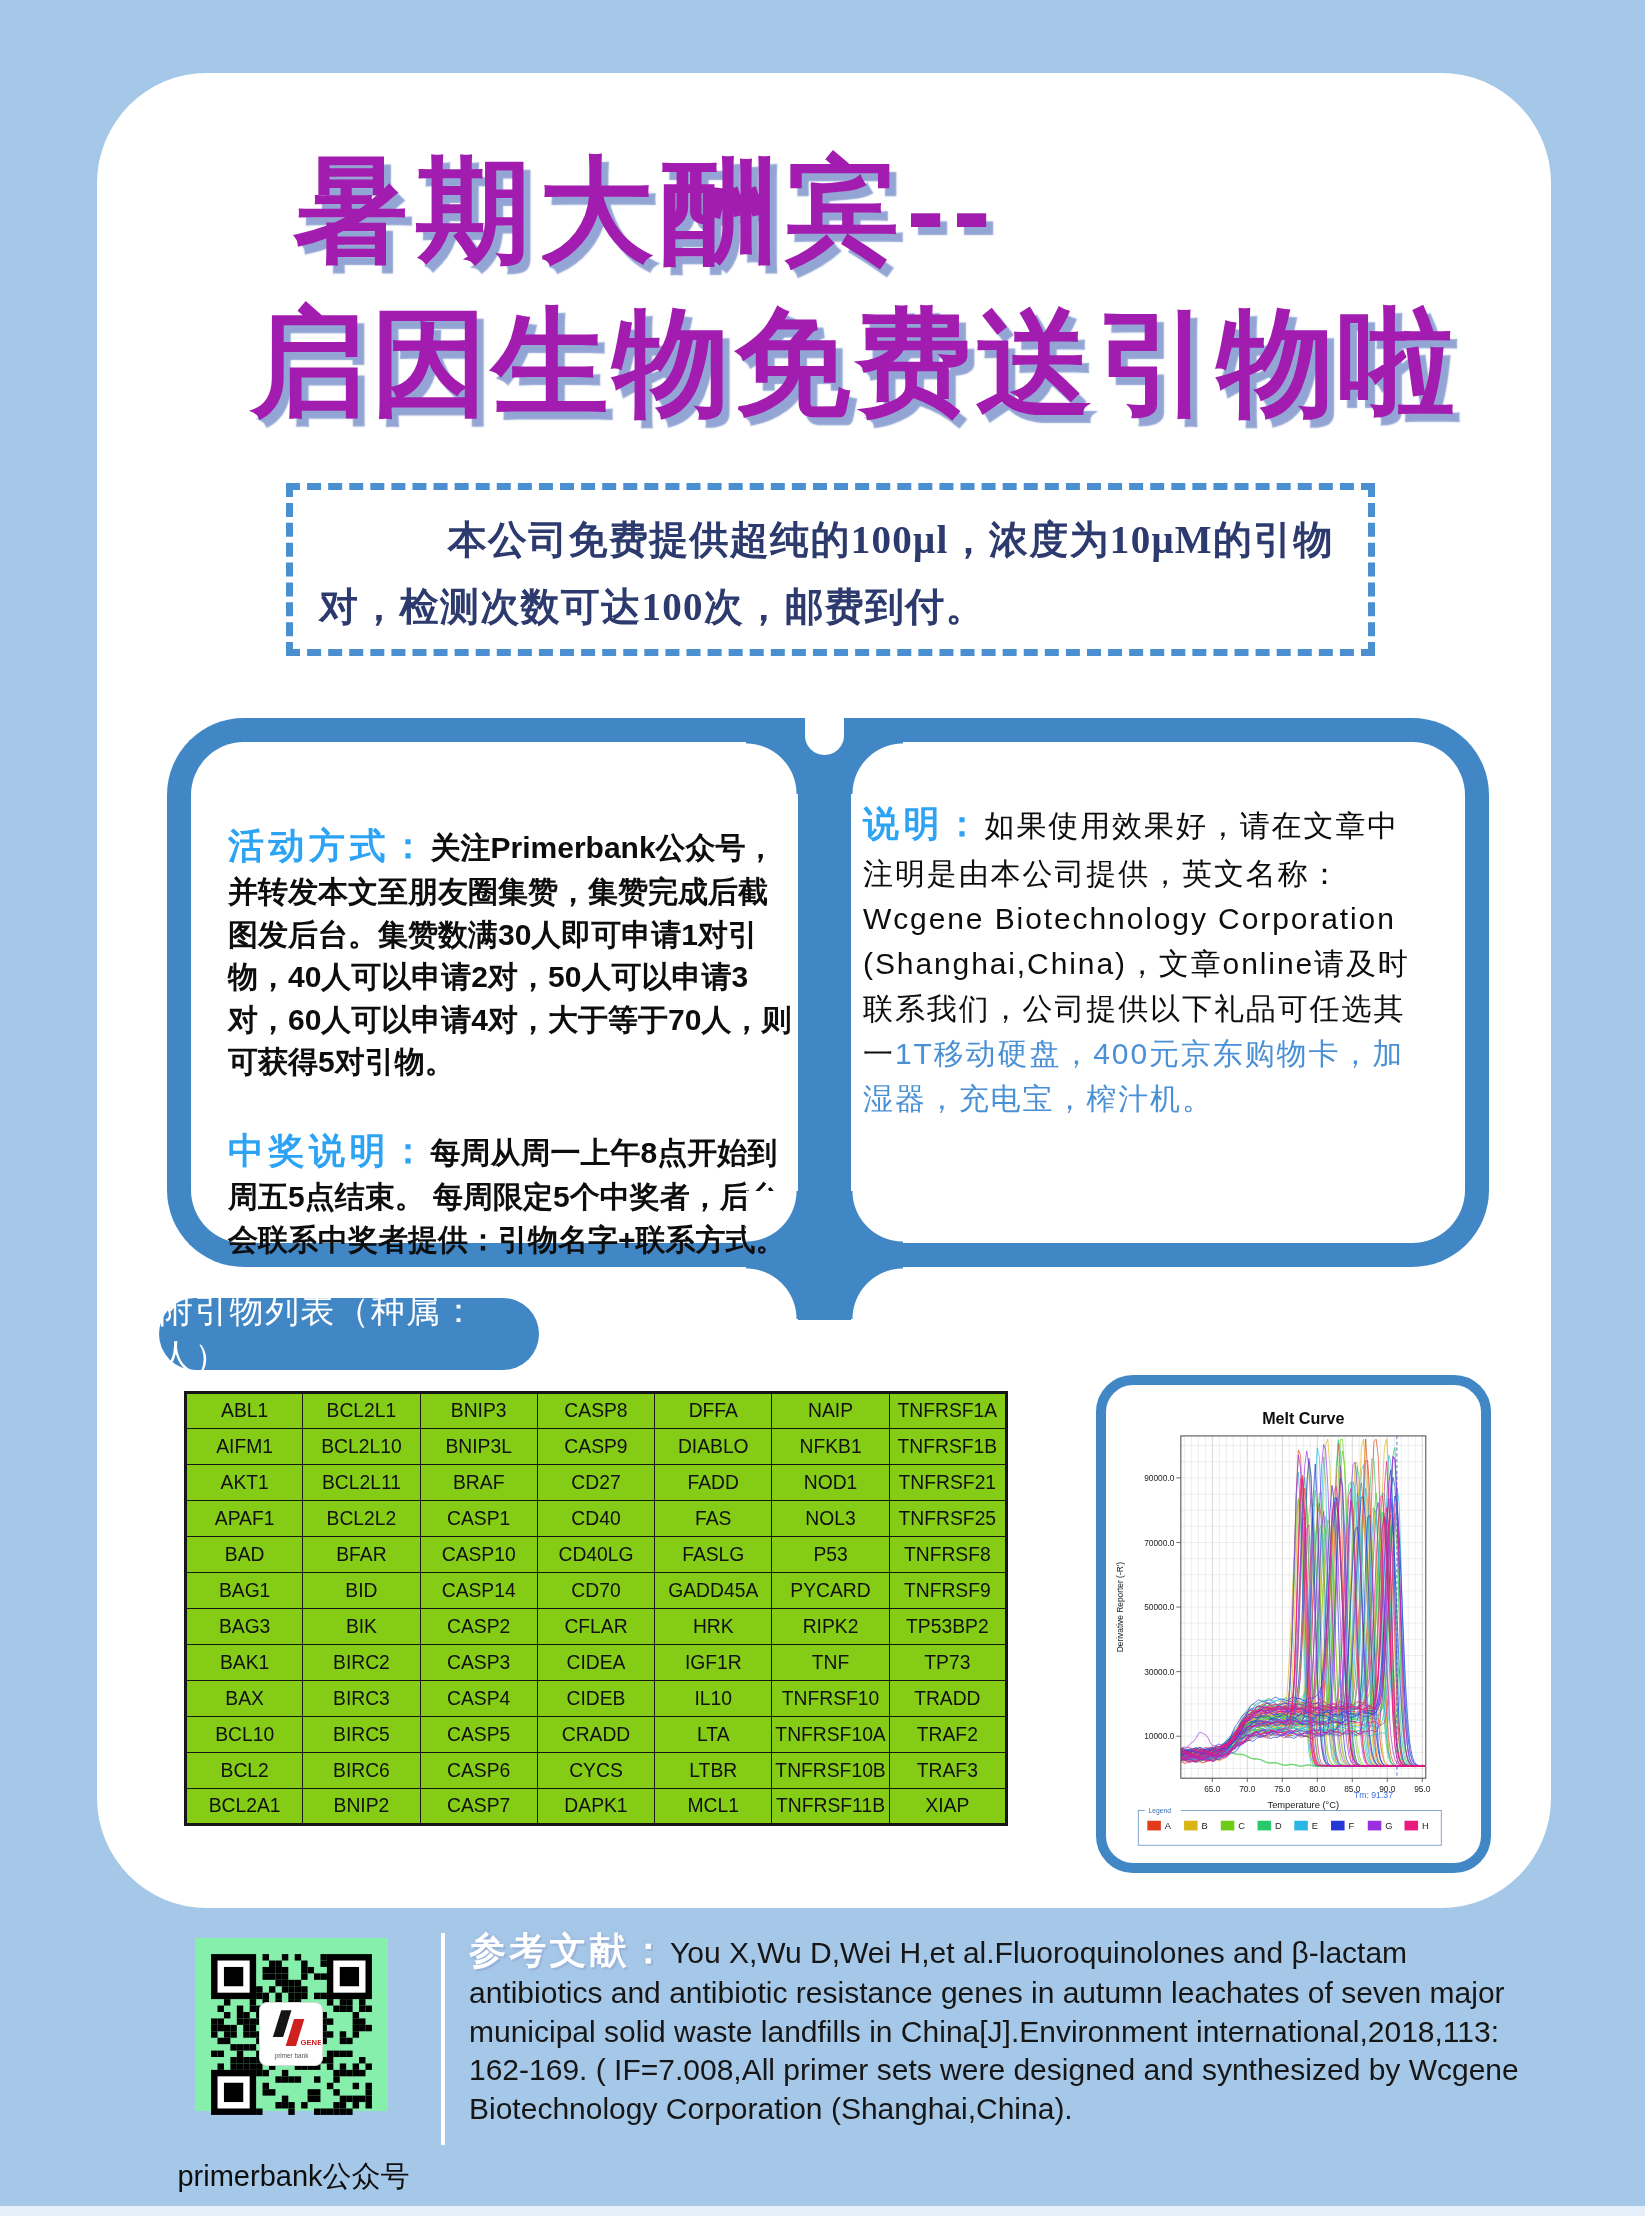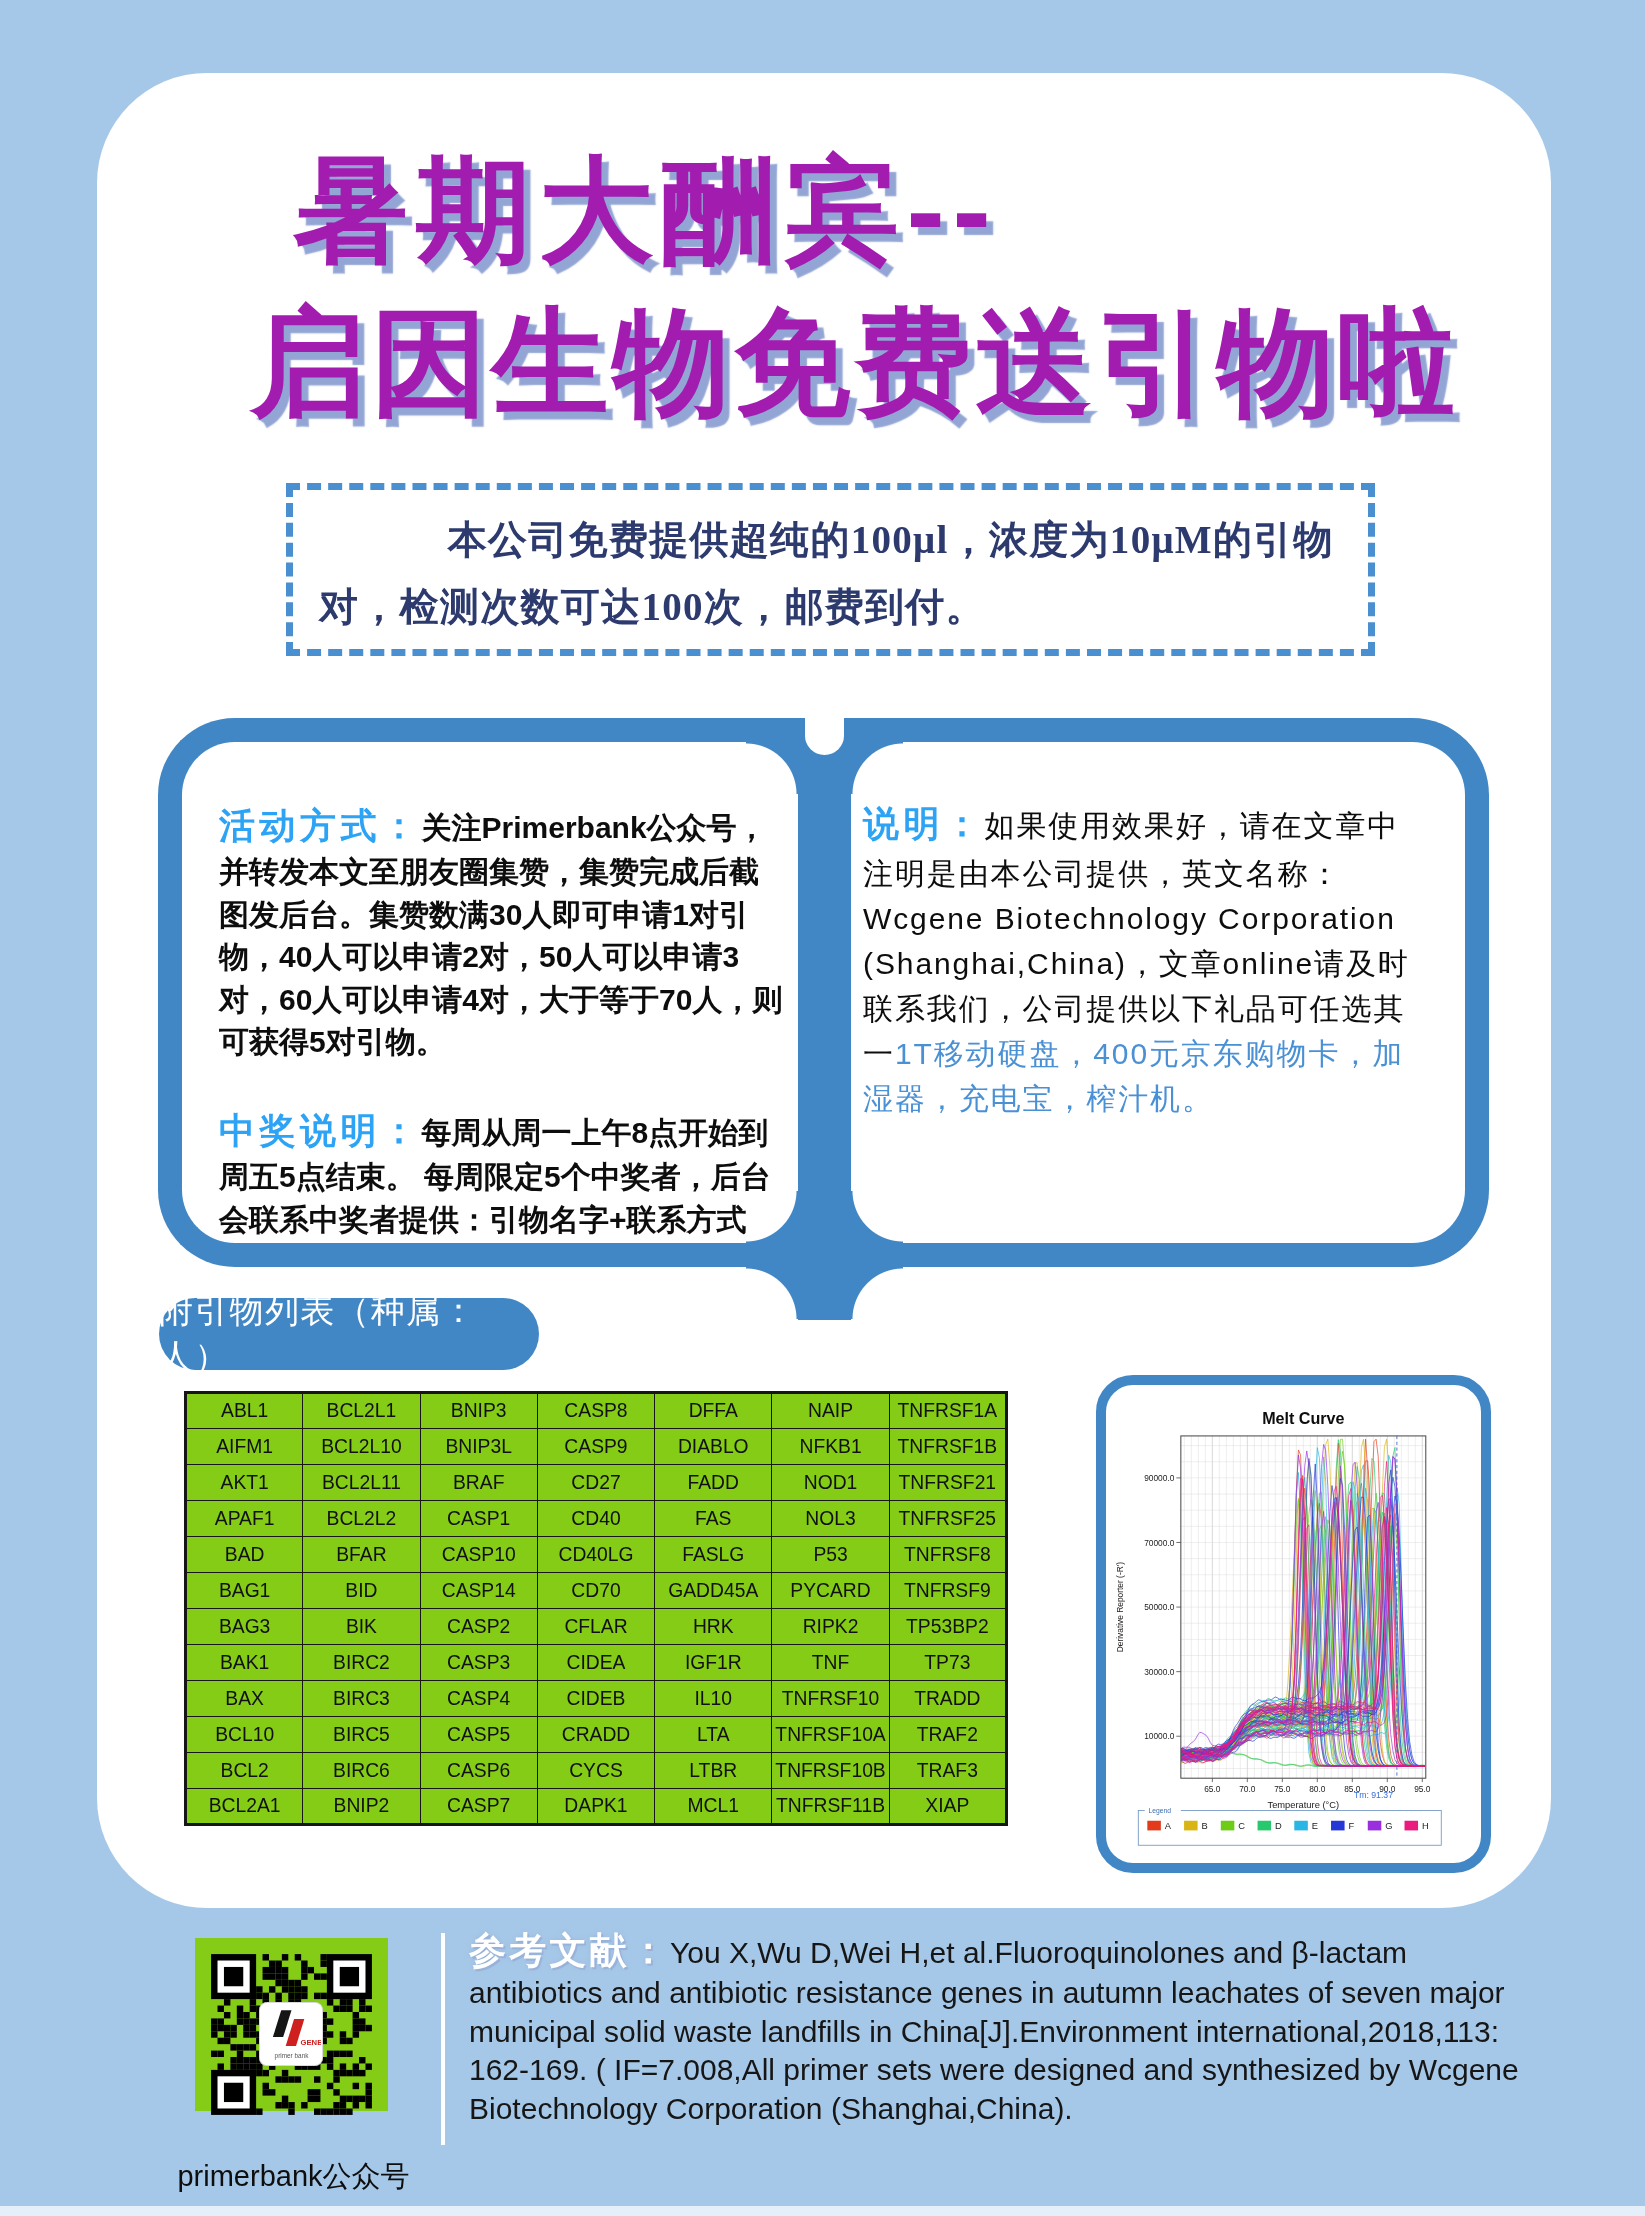--- a/index.html
+++ b/index.html
@@ -13,22 +13,22 @@
               text-shadow:7px 8.4px 1.3px rgba(140,160,210,0.95);}
   .title-1{left:293px;top:134px;font-size:115px;letter-spacing:7.7px;}
   .title-2{left:250px;top:285px;font-size:117px;letter-spacing:3.9px;}
   
   .dashed-box{position:absolute;left:286px;top:483px;width:1089px;height:173px;
               border:7px dashed #4a90d0;font-family:Liberation Serif, serif;}
   .dashed-box p{margin:0;padding:15.5px 26px 0 26px;font-size:39px;font-weight:bold;
                 color:#2c3a6e;letter-spacing:1.3px;line-height:1.72;text-indent:3.3em;}
   
   .info-box{position:absolute;top:718px;height:549px;background:#fff;border:24.5px solid #4187c6;}
-  .box-left{left:158px;width:666px;border-right:none;border-radius:77px 0 0 77px;
-            padding:58px 40px 0 37px;}
+  .box-left{left:167px;width:666px;border-right:none;border-radius:77px 0 0 77px;
+            padding:78px 40px 0 37px;}
   .box-right{left:824px;width:665px;border-left:none;border-radius:0 77px 77px 0;
              padding:55px 36px 16px 39px;}
   .spine{position:absolute;left:798px;top:718px;width:53px;height:602px;background:#4187c6;}
   .notch{position:absolute;left:805px;top:718px;width:39px;height:37px;background:#fff;
          border-radius:0 0 19.3px 19.3px;}
   .fil{position:absolute;width:52px;height:52px;}
   .fil-wtl{left:746px;top:742px;background:radial-gradient(circle 52px at 0% 100%,#fff 0 50px,#4187c6 51px);}
   .fil-wtr{left:851px;top:742px;background:radial-gradient(circle 52px at 100% 100%,#fff 0 50px,#4187c6 51px);}
   .fil-wbl{left:746px;top:1191px;background:radial-gradient(circle 52px at 0% 0%,#fff 0 50px,#4187c6 51px);}
   .fil-wbr{left:851px;top:1191px;background:radial-gradient(circle 52px at 100% 0%,#fff 0 50px,#4187c6 51px);}
@@ -44,21 +44,21 @@
          display:flex;align-items:center;justify-content:center;}
   table.genes{position:absolute;left:184px;top:1391px;width:824px;border-collapse:collapse;
               background:#84cc16;table-layout:fixed;}
   table.genes td{border:1.9px solid #161616;height:36px;text-align:center;font-size:19.3px;
                  color:#111;padding:0 1.3px;overflow:hidden;}
   table.genes{border:3.2px solid #161616;}
   
   .chart-panel{position:absolute;left:1096px;top:1375px;width:395px;height:498px;background:#fff;
                border:10.3px solid #4187c6;border-radius:37px;}
   
-  .qr{position:absolute;left:195px;top:1938px;width:193px;height:173px;background:#84cc16;}
+  .qr{position:absolute;left:195px;top:1938px;width:193px;height:173px;background:#86efac;}
   .qr-logo{position:absolute;left:64px;top:64px;width:64px;height:64px;background:#fff;
            border:1.3px solid #d8d8d8;border-radius:7.7px;display:flex;align-items:center;justify-content:center;}
   .qr-label{position:absolute;left:155px;top:2133px;width:277px;text-align:center;
             font-size:29px;color:#0e0e0e;margin-top:24px;}
   .vdivider{position:absolute;left:441px;top:1933px;width:3.9px;height:212px;background:#fff;}
   .refs{position:absolute;left:469px;top:1927px;width:1072px;font-size:30px;color:#161616;
         line-height:1.28;font-weight:500;}
   .ref-label{color:#ffffff;font-weight:800;font-size:37px;letter-spacing:3.2px;
              text-shadow:1.9px 1.9px 0 rgba(150,175,215,0.85),0 0 5.2px rgba(150,175,215,0.7);}
   .bottom-strip{position:absolute;left:0;top:2206px;width:1645px;height:10.3px;background:#e4effa;}

